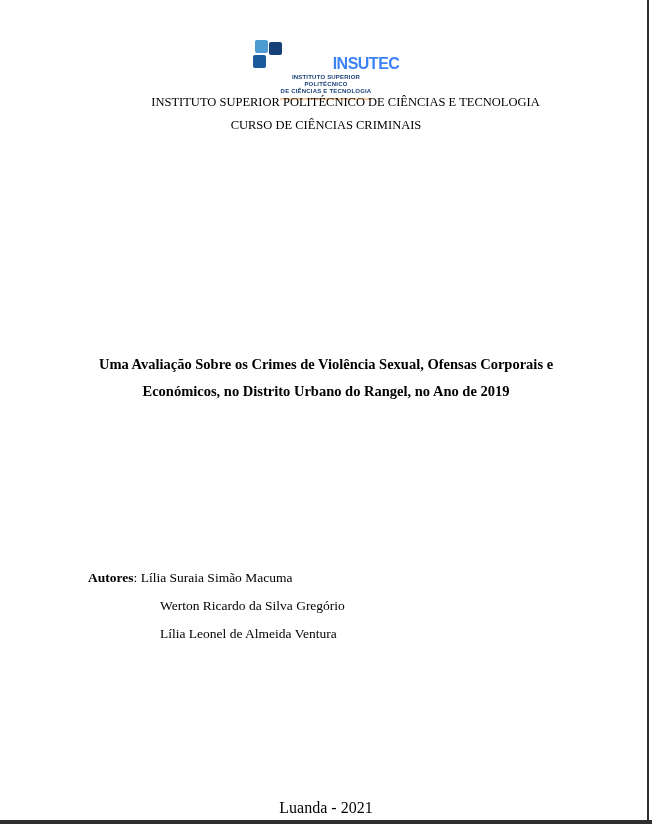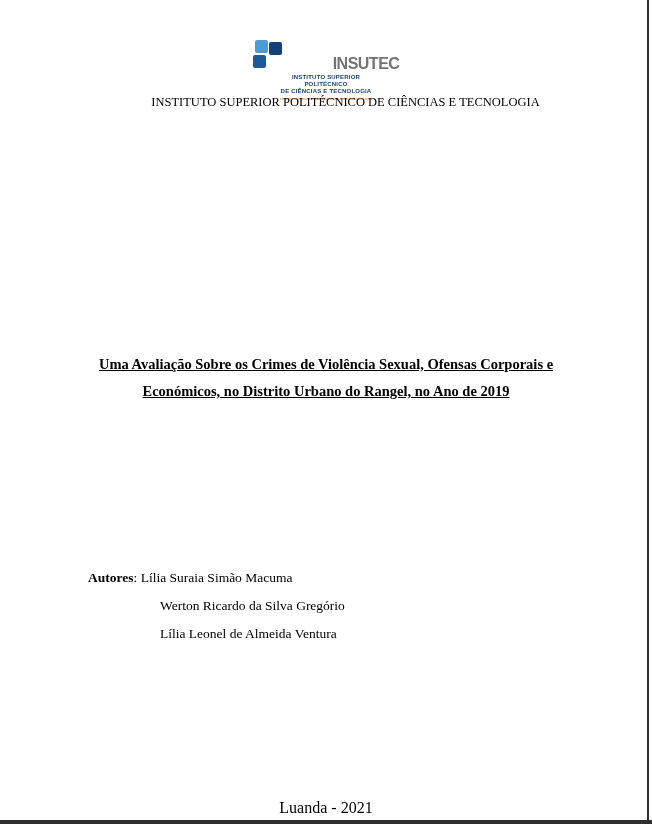--- a/index.html
+++ b/index.html
@@ -36,21 +36,21 @@
   }
   .sq { position: absolute; width: 13px; height: 13px; border-radius: 2px; }
   .sq-light { left: 2px;  top: 0;    background: #4e9ad2; }
   .sq-dark  { left: 16px; top: 2px;  background: #173f77; }
   .sq-mid   { left: 0;    top: 15px; background: #1c5a9e; }
   .logo-name {
     font-family: "Liberation Sans", sans-serif;
     font-weight: bold;
     font-size: 16px;
     letter-spacing: -0.5px;
-    color: #737373;
+    color: #3b82f6;
     line-height: 14px;
     margin-left: 1px;
     padding-left: 48px;
   }
   .logo-sub {
     margin-top: 3px;
     text-align: center;
     font-family: "Liberation Sans", sans-serif;
     font-weight: bold;
     font-size: 6px;
@@ -76,21 +76,20 @@
 
   .title-block {
     position: absolute;
     top: 351px;
     left: 40px;
     right: 40px;
     text-align: center;
     font-weight: bold;
     font-size: 14.5px;
     line-height: 27px;
-    text-decoration: underline;
   }
 
   
   .authors {
     position: absolute;
     left: 88px;
     top: 564px;
     font-size: 13.5px;
     line-height: 28px;
   }
@@ -148,20 +147,21 @@
       </div>
       <div class="logo-sub">
         <div>INSTITUTO SUPERIOR POLITÉCNICO</div>
         <div>DE CIÊNCIAS E TECNOLOGIA</div>
       </div>
       <div class="logo-rule"></div>
     </div>
   </div>
 
   <div class="center-line header1">INSTITUTO SUPERIOR POLITÉCNICO DE CIÊNCIAS E TECNOLOGIA</div>
+  <div class="center-line header2">CURSO DE CIÊNCIAS CRIMINAIS</div>
 
   <div class="title-block">
     <div>Uma Avaliação Sobre os Crimes de Violência Sexual, Ofensas Corporais e</div>
     <div>Económicos, no Distrito Urbano do Rangel, no Ano de 2019</div>
   </div>
 
   <div class="authors">
     <div>
       <span class="bold">Autores</span><span>: </span><span>Lília Suraia Simão Macuma</span>
     </div>

